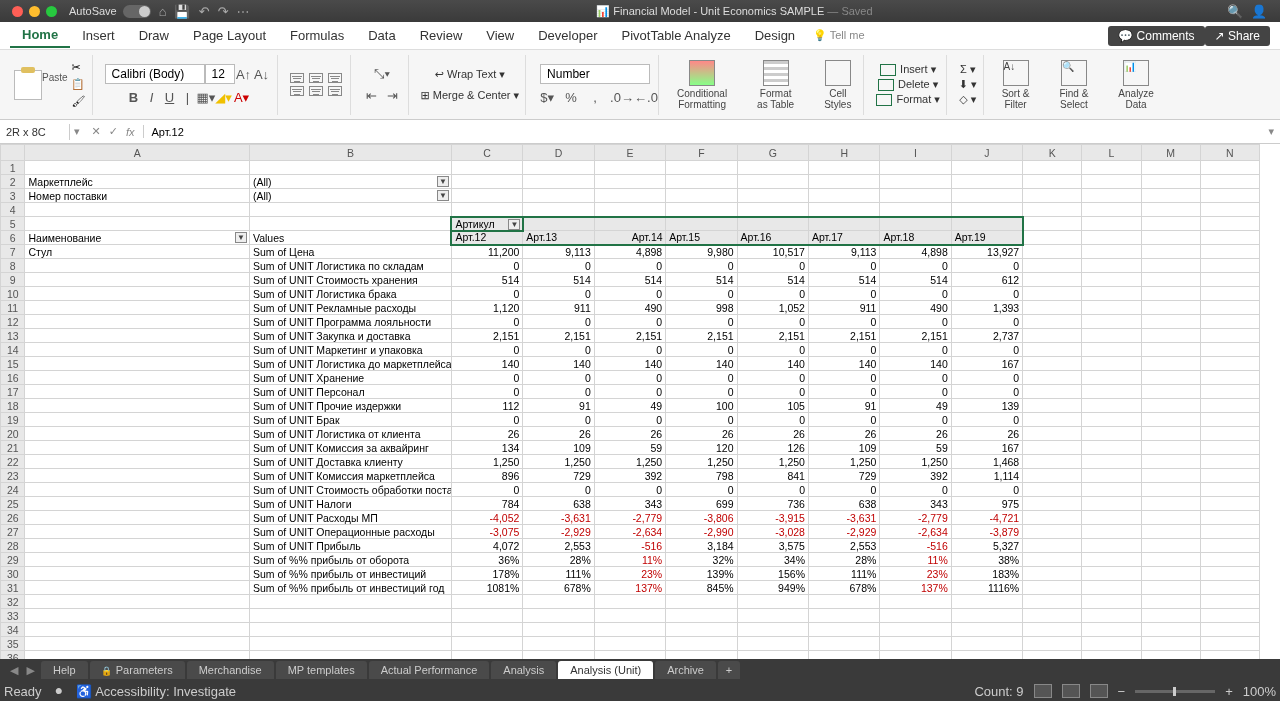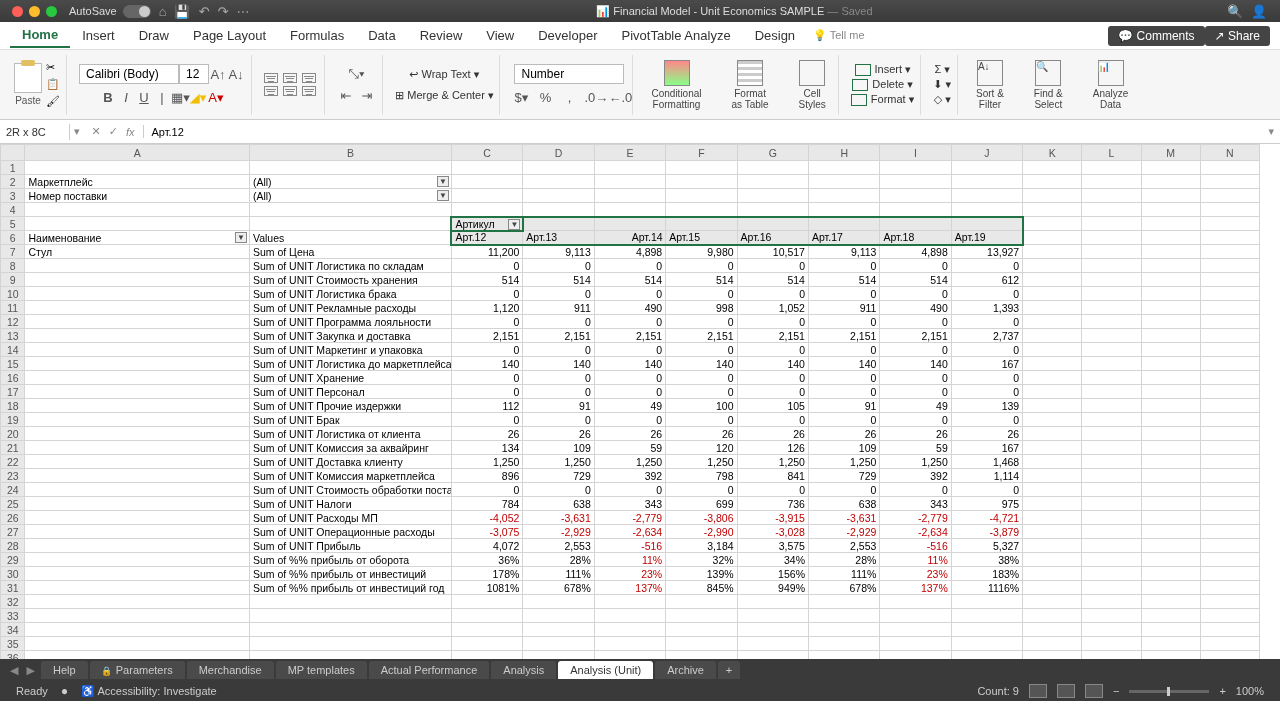--- a/index.html
+++ b/index.html
@@ -54,21 +54,21 @@
 .neg{color:#c00000}
 .filter-cell{position:relative;background:#fff}
 .filter-drop{position:absolute;right:2px;top:1px;width:12px;height:11px;border:1px solid #888;background:#eee;font-size:8px;text-align:center;line-height:9px;color:#444}
 .sel{background:#e8e8e8}
 .selborder{outline:2px solid #217346;outline-offset:-1px}
 .tabstrip{height:22px;background:#3a3a3a;display:flex;align-items:center;padding:0 6px;color:#ccc;font-size:11px}
 .tabstrip .nav{color:#888;padding:0 4px}
 .tab{padding:3px 12px;background:#4a4a4a;margin-left:2px;border-radius:3px 3px 0 0;color:#ccc}
 .tab.active{background:#fff;color:#333}
 .tab .lock{font-size:9px;margin-right:3px}
-.statusbar{height:20px;background:#3a3a3a;color:#ccc;display:flex;align-items:center;padding:0 16px;font-size:11px}
+.statusbar{height:20px;background:#3a3a3a;color:#ccc;display:flex;align-items:center;padding:0 4px;font-size:13px}
 .statusbar .right{margin-left:auto;display:flex;align-items:center;gap:10px}
 .viewbtn{width:18px;height:14px;border:1px solid #888;background:#555}
 .zoom-slider{width:80px;height:3px;background:#666;position:relative}
 .zoom-slider::after{content:'';position:absolute;left:38px;top:-3px;width:3px;height:9px;background:#ccc}
 </style>
 </head>
 <body>
 
 <div class="titlebar">
   <div class="traffic">
@@ -108,21 +108,21 @@
     <span class="tellme">💡 <span>Tell me</span></span>
   <div class="right">
     <span class="pill">💬 <span>Comments</span></span>
     <span class="pill">↗ <span>Share</span></span>
   </div>
 </div>
 
 <div class="ribbon">
   <div class="rgroup">
     <div style="display:flex;gap:4px;align-items:center">
-      <div style="display:flex;flex-direction:column;align-items:center">
+      <div style="display:flex;align-items:flex-start">
         <div class="paste-icon"></div>
         <div class="rlabel">Paste</div>
       </div>
       <div style="display:flex;flex-direction:column;gap:4px">
         <span>✂</span>
         <span>📋</span>
         <span>🖌</span>
       </div>
     </div>
   </div>

